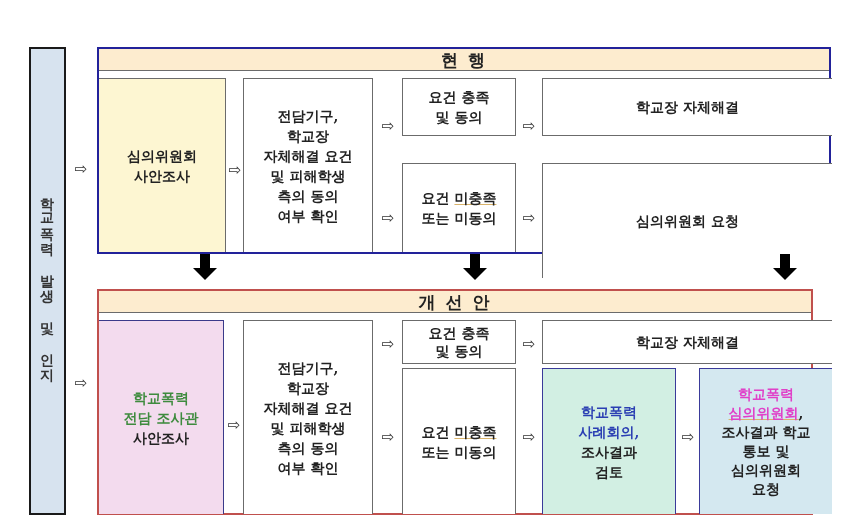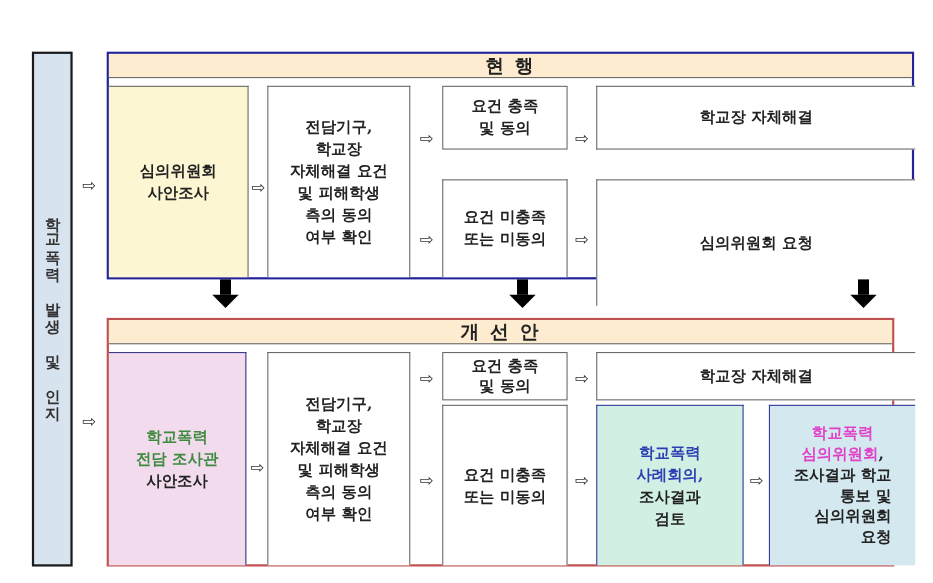--- a/index.html
+++ b/index.html
@@ -19,21 +19,21 @@
          font-size:17px; letter-spacing:2px; }
   .arrow-r { font-size:15px; color:#333; font-family:"DejaVu Sans", sans-serif; display:flex;
          align-items:center; justify-content:center; width:18px; height:18px; }
   .down { width:14px; }
   .down .shaft { width:10px; height:14px; background:#000; margin:0 auto; }
   .down .head { width:0; height:0; border-left:12px solid transparent; border-right:12px solid transparent;
          border-top:12px solid #000; margin-left:-5px; }
   .green { color:#3e8b3e; }
   .blue { color:#2b3fb3; }
   .pink { color:#e040c8; }
-  .uline { text-decoration-color:#d9b36a; }
+  .uline { text-decoration:underline; text-decoration-color:#d9b36a; }
 </style>
 </head>
 <body>
 
 <div class="abs vbar">
   <span>학교폭력 발생 및 인지</span>
 </div>
 
 <div class="abs arrow-r" style="left:72px;top:160px;">⇨</div>
 <div class="abs arrow-r" style="left:72px;top:374px;">⇨</div>
@@ -124,18 +124,18 @@
 사례회의,</span>
     <span style="white-space:pre-line;">조사결과
 검토</span>
   </div>
 
   <div class="abs arrow-r" style="left:580px;top:137px;">⇨</div>
 
   <div class="abs txt" style="left:600px;top:77px;width:133px;height:146px;background:#d4e8f0;border:1.5px solid #3a3a9a;border-bottom:none;border-right:none;flex-direction:column;line-height:19px;">
     <span class="pink">학교폭력</span>
     <span><span class="pink uline">심의위원회</span><span>,</span></span>
-    <span style="white-space:pre-line;text-align:right;">조사결과 학교
+    <span style="white-space:pre-line;">조사결과 학교
 통보 및
 심의위원회
 요청</span>
   </div>
 </div>
 
 </body></html>

